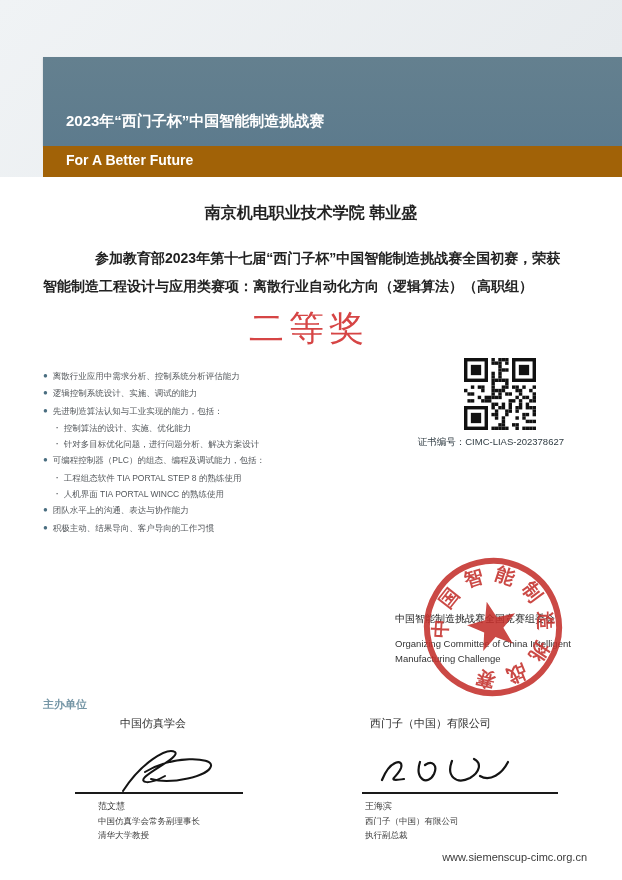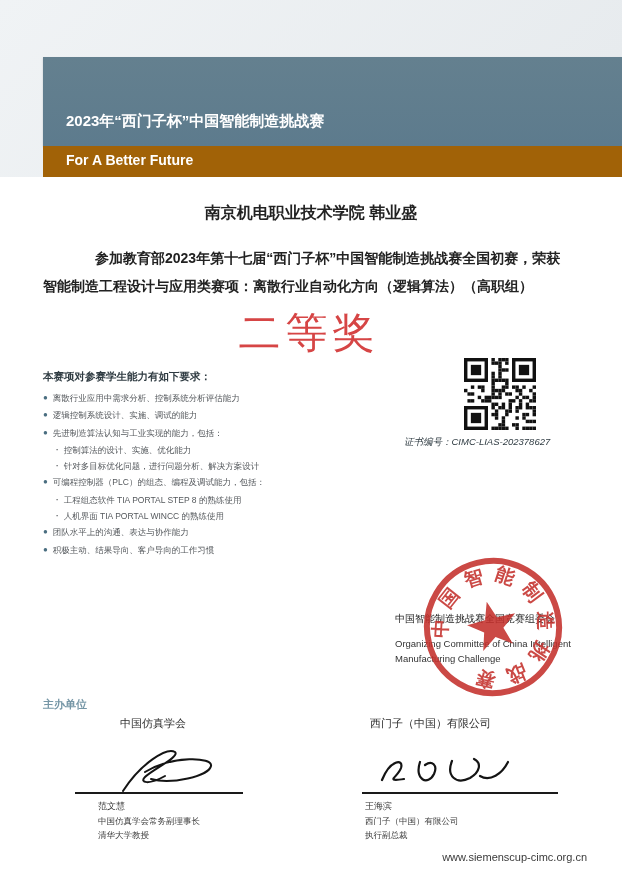--- a/index.html
+++ b/index.html
@@ -23,29 +23,29 @@
   .band-light{
     position:absolute;left:43px;top:146px;right:0;height:31px;
     background:#a16207;z-index:2;
   }
   .tagline{position:absolute;left:23px;top:6px;color:#fff;font-weight:bold;font-size:14px;}
   .white-body{position:absolute;left:0;top:177px;right:0;bottom:0;background:#fff;z-index:1;}
   .recipient{position:absolute;left:0;right:0;top:203px;text-align:center;font-size:16px;font-weight:bold;z-index:3;}
   .para{position:absolute;left:43px;right:37px;font-size:14px;z-index:3;line-height:1.55;}
   .para1{top:248px;text-indent:52px;font-weight:600;}
   .para2{top:276px;font-weight:bold;}
-  .award{position:absolute;left:0;right:4px;top:305px;text-align:center;font-size:42px;letter-spacing:5px;font-weight:500;z-index:3;}
+  .award{position:absolute;left:0;right:4px;top:305px;text-align:center;font-size:35px;letter-spacing:5px;font-weight:500;z-index:3;}
   .reqs{position:absolute;left:43px;top:370px;width:285px;z-index:3;}
   .reqs-h{font-size:10.5px;font-weight:bold;color:#2f3b42;margin-bottom:8px;}
   .req-item{font-size:8.5px;color:#54585c;line-height:1.45;margin-bottom:4.5px;display:flex;}
   .req-bullet{color:#4a6e80;margin-right:5px;font-size:8px;line-height:1.6;}
   .req-sub{padding-left:13px;margin-bottom:3.5px;}
   .req-sub .req-bullet{color:#54585c;font-weight:bold;}
   .qr{position:absolute;left:464px;top:358px;width:72px;height:72px;z-index:3;background:#fff;}
-  .qr-label{position:absolute;left:404px;top:436px;width:160px;text-align:left;font-size:9.5px;color:#2f3b42;z-index:3;font-style:italic;}
+  .qr-label{position:absolute;left:404px;top:436px;width:160px;text-align:right;font-size:9.5px;color:#2f3b42;z-index:3;}
   .committee{position:absolute;left:395px;top:612px;z-index:3;}
   .committee-cn{font-size:10px;color:#1d1d1d;margin-bottom:11px;}
   .committee-en{font-size:9.5px;color:#333;line-height:1.55;}
   .seal{position:absolute;left:418px;top:552px;width:150px;height:150px;z-index:4;opacity:0.88;transform:rotate(-14deg);}
   .seal-text{fill:#c4302c;font-size:19px;font-weight:bold;letter-spacing:9px;}
   .hosts-label{position:absolute;left:43px;top:697px;font-size:11px;font-weight:bold;color:#7596a6;z-index:3;}
   .host{position:absolute;top:716px;font-size:11px;color:#2c2c2c;z-index:3;}
   .host-left{left:120px;}
   .host-right{left:370px;}
   .sig-svg{position:absolute;z-index:3;}
@@ -68,21 +68,20 @@
   <div class="band-light">
     <div class="tagline">For A Better Future</div>
   </div>
 
   <div class="recipient">南京机电职业技术学院  韩业盛</div>
   <div class="para para1">参加教育部2023年第十七届“西门子杯”中国智能制造挑战赛全国初赛，荣获</div>
   <div class="para para2">智能制造工程设计与应用类赛项：离散行业自动化方向（逻辑算法）（高职组）</div>
   <div class="award" style="color:#d64545;">二等奖</div>
 
   <div class="reqs">
-    <div class="reqs-h">本赛项对参赛学生能力有如下要求：</div>
     <div class="reqs-list">
         <div class="req-item">
           <span class="req-bullet">●</span>
           <span class="req-text">离散行业应用中需求分析、控制系统分析评估能力</span>
         </div>
         <div class="req-item">
           <span class="req-bullet">●</span>
           <span class="req-text">逻辑控制系统设计、实施、调试的能力</span>
         </div>
         <div class="req-item">

